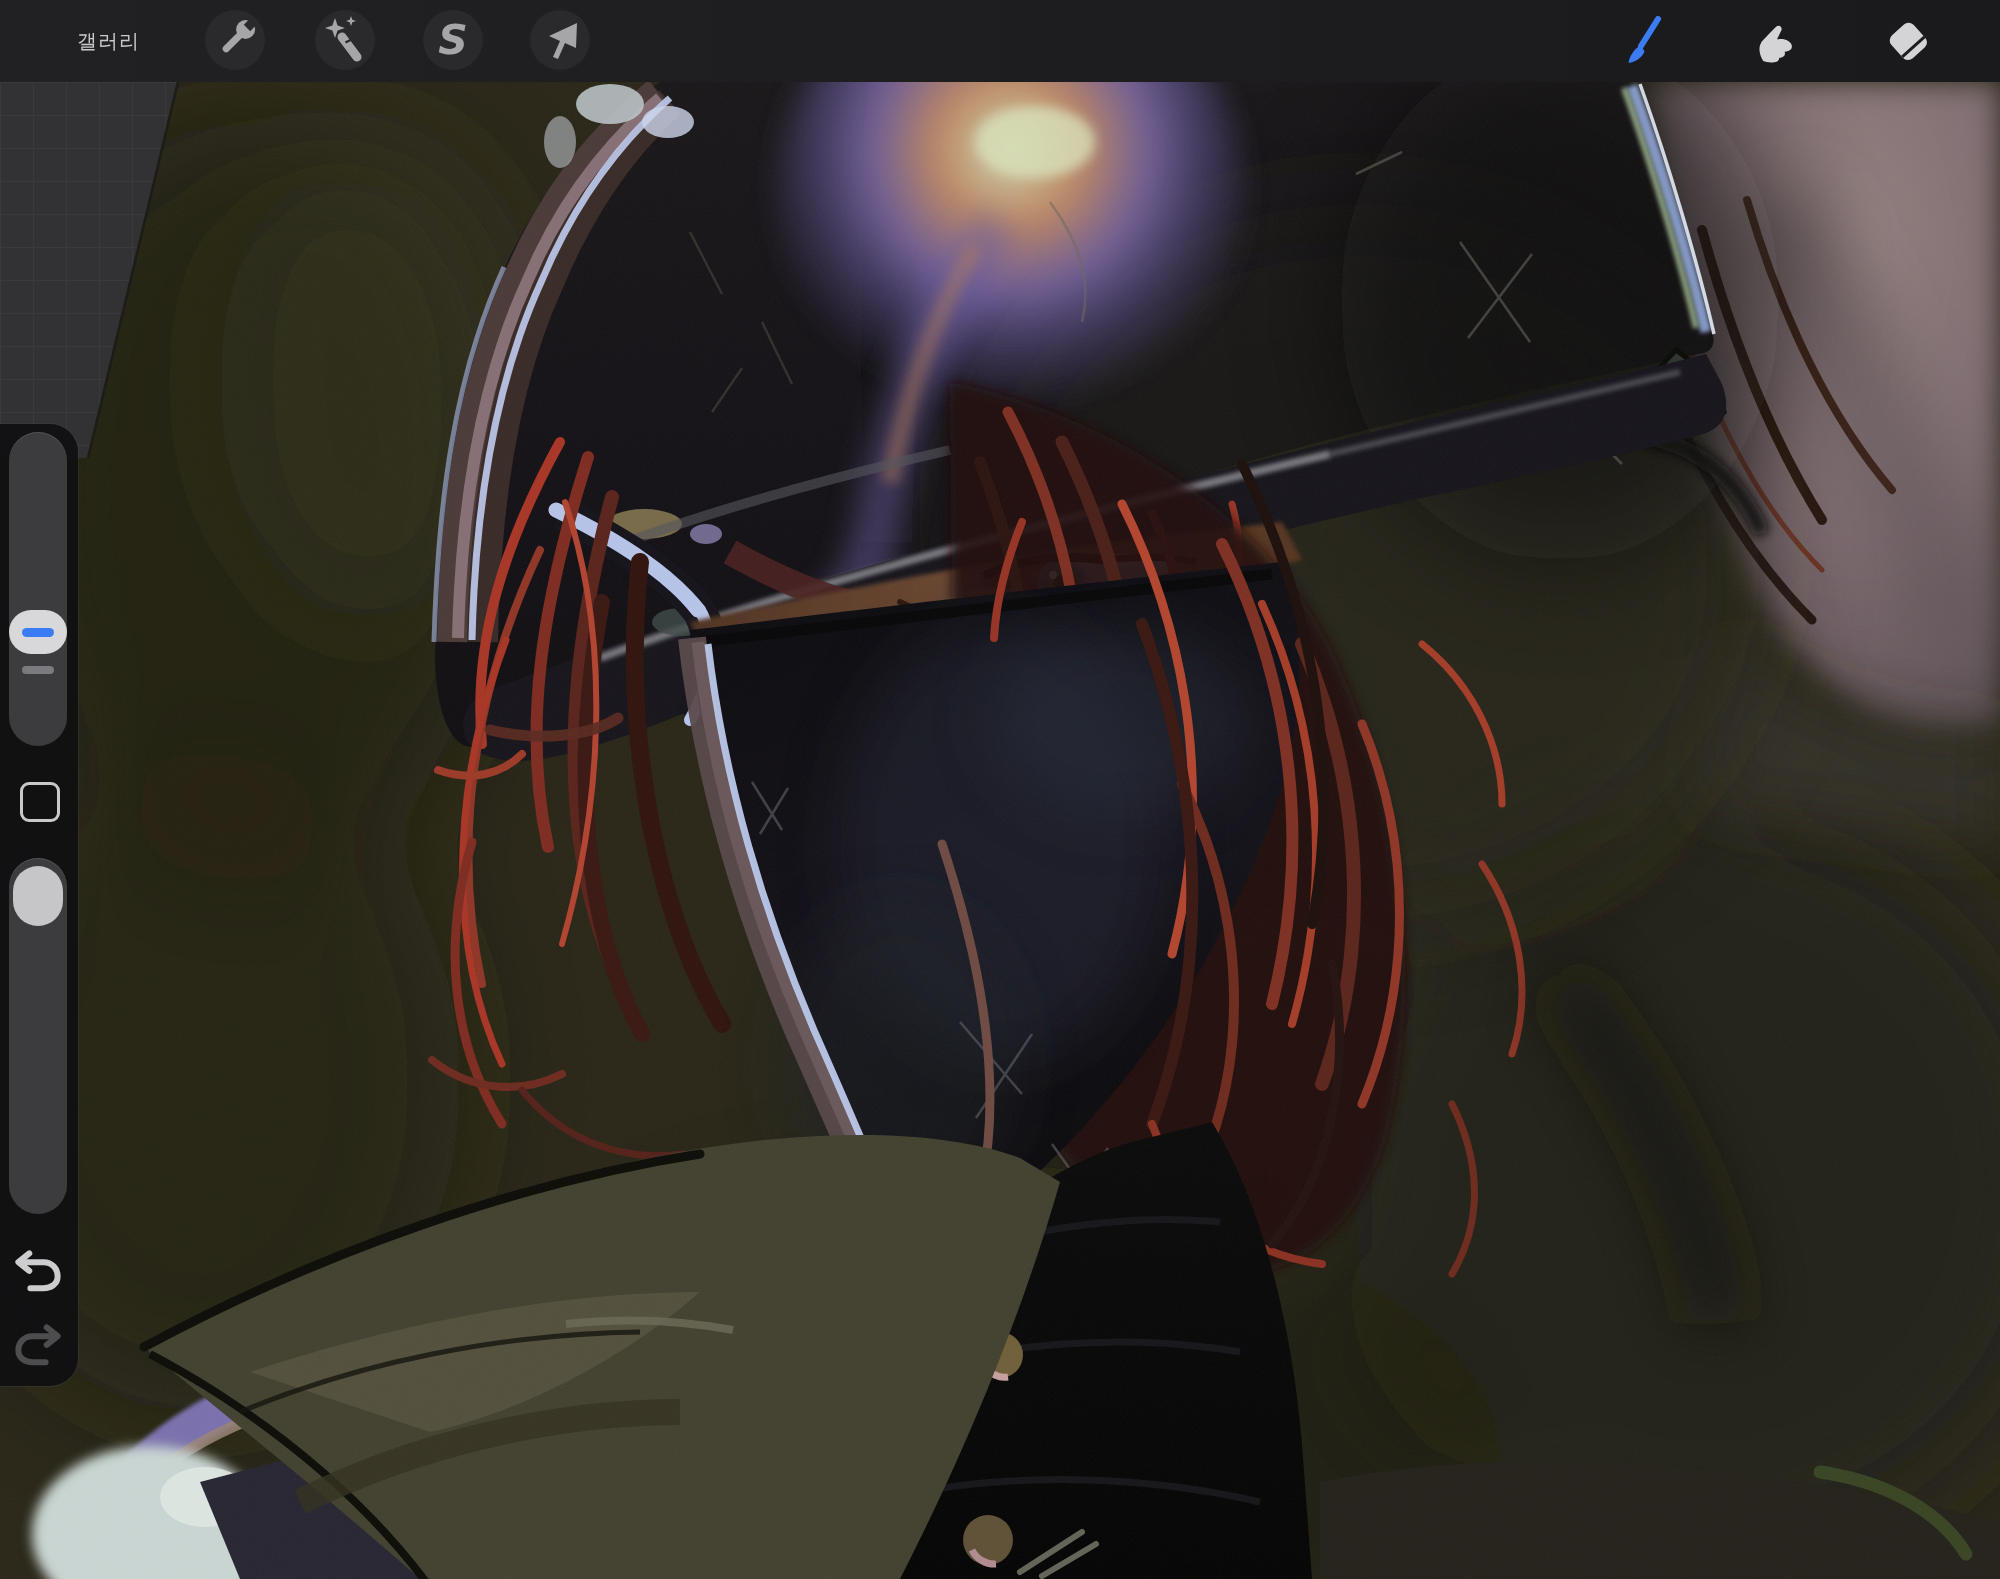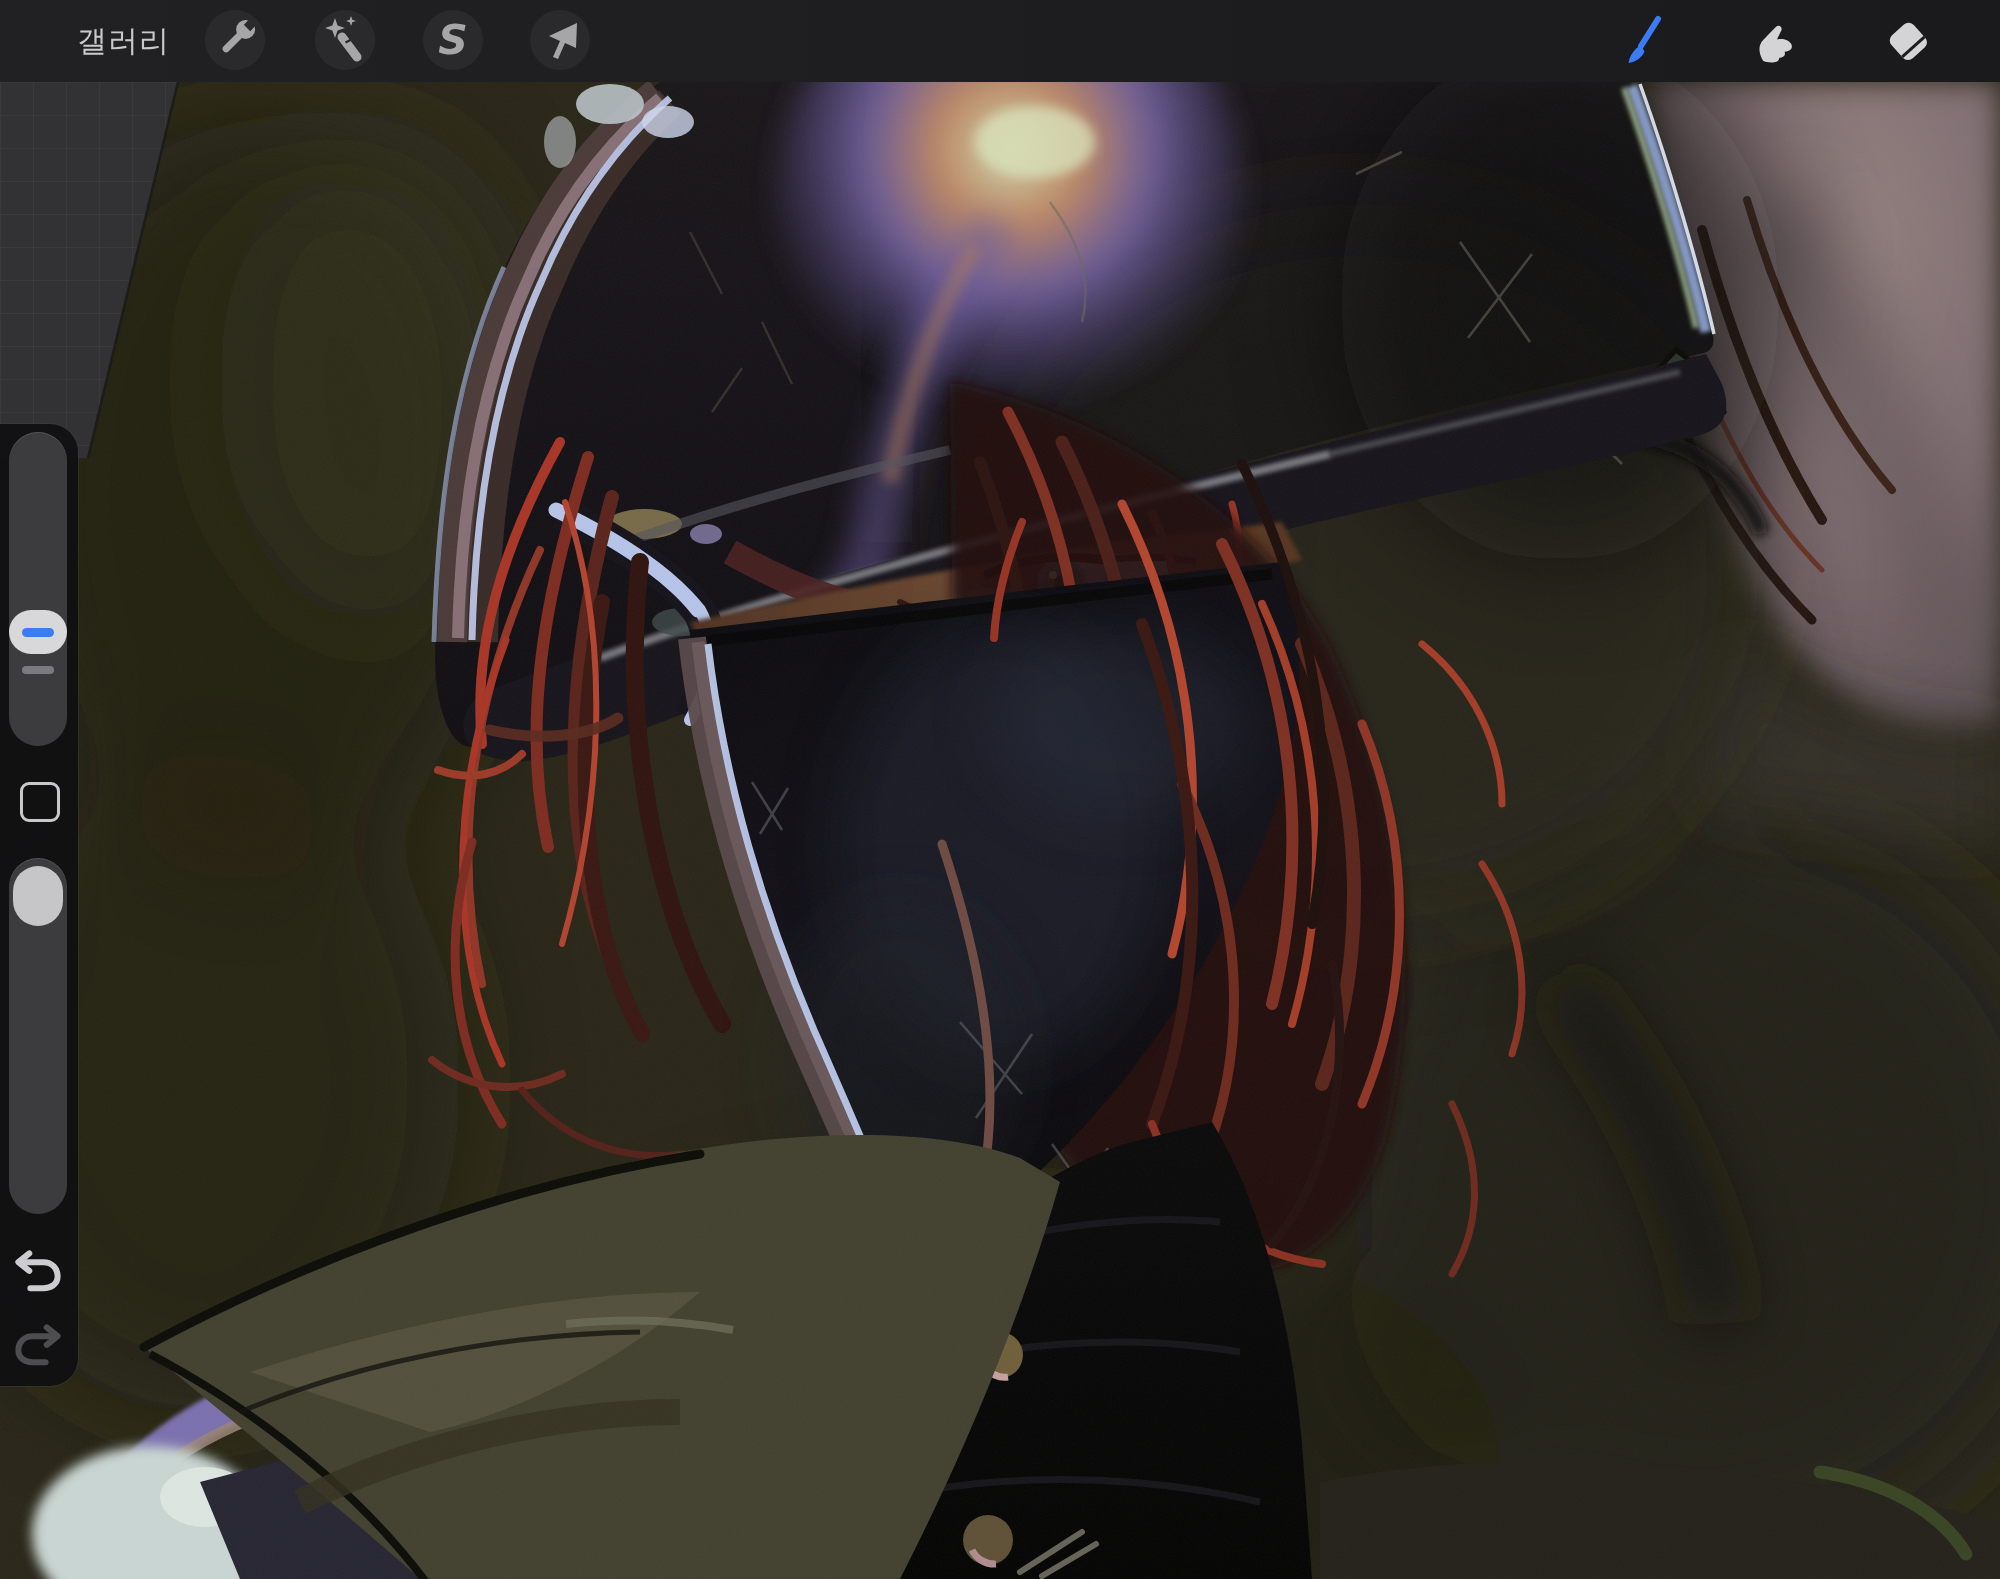--- a/index.html
+++ b/index.html
@@ -2,21 +2,21 @@
 <html><head>
 <meta charset="utf-8">
 <style>
   html,body{margin:0;padding:0;background:#0d0d0e;}
   body{width:2000px;height:1579px;position:relative;overflow:hidden;
        font-family:"Liberation Sans","DejaVu Sans",sans-serif;}
   
   .topbar{position:absolute;left:0;top:0;width:2000px;height:82px;
           background:linear-gradient(to right,#212123,#1a1a1c);z-index:30;}
   .gallery-btn{position:absolute;left:77px;top:0;height:82px;display:flex;align-items:center;
-          color:#c9c9cb;font-size:30px;letter-spacing:1px;cursor:pointer;}
+          color:#c9c9cb;font-size:20px;letter-spacing:1px;cursor:pointer;}
   .tool-circle{position:absolute;top:10px;width:60px;height:60px;border-radius:50%;
           background:#2a2a2c;display:flex;align-items:center;justify-content:center;cursor:pointer;}
   .tool-plain{position:absolute;top:12px;width:56px;height:56px;display:flex;
           align-items:center;justify-content:center;cursor:pointer;}
   
   .canvas-wrap{position:absolute;left:0;top:82px;width:2000px;height:1497px;z-index:1;}
   
   .sidebar{position:absolute;left:0;top:424px;width:78px;height:962px;
            background:rgba(17,17,19,.96);border-radius:0 28px 28px 0;z-index:40;
            box-shadow:0 0 0 1px rgba(70,70,74,.35);}

